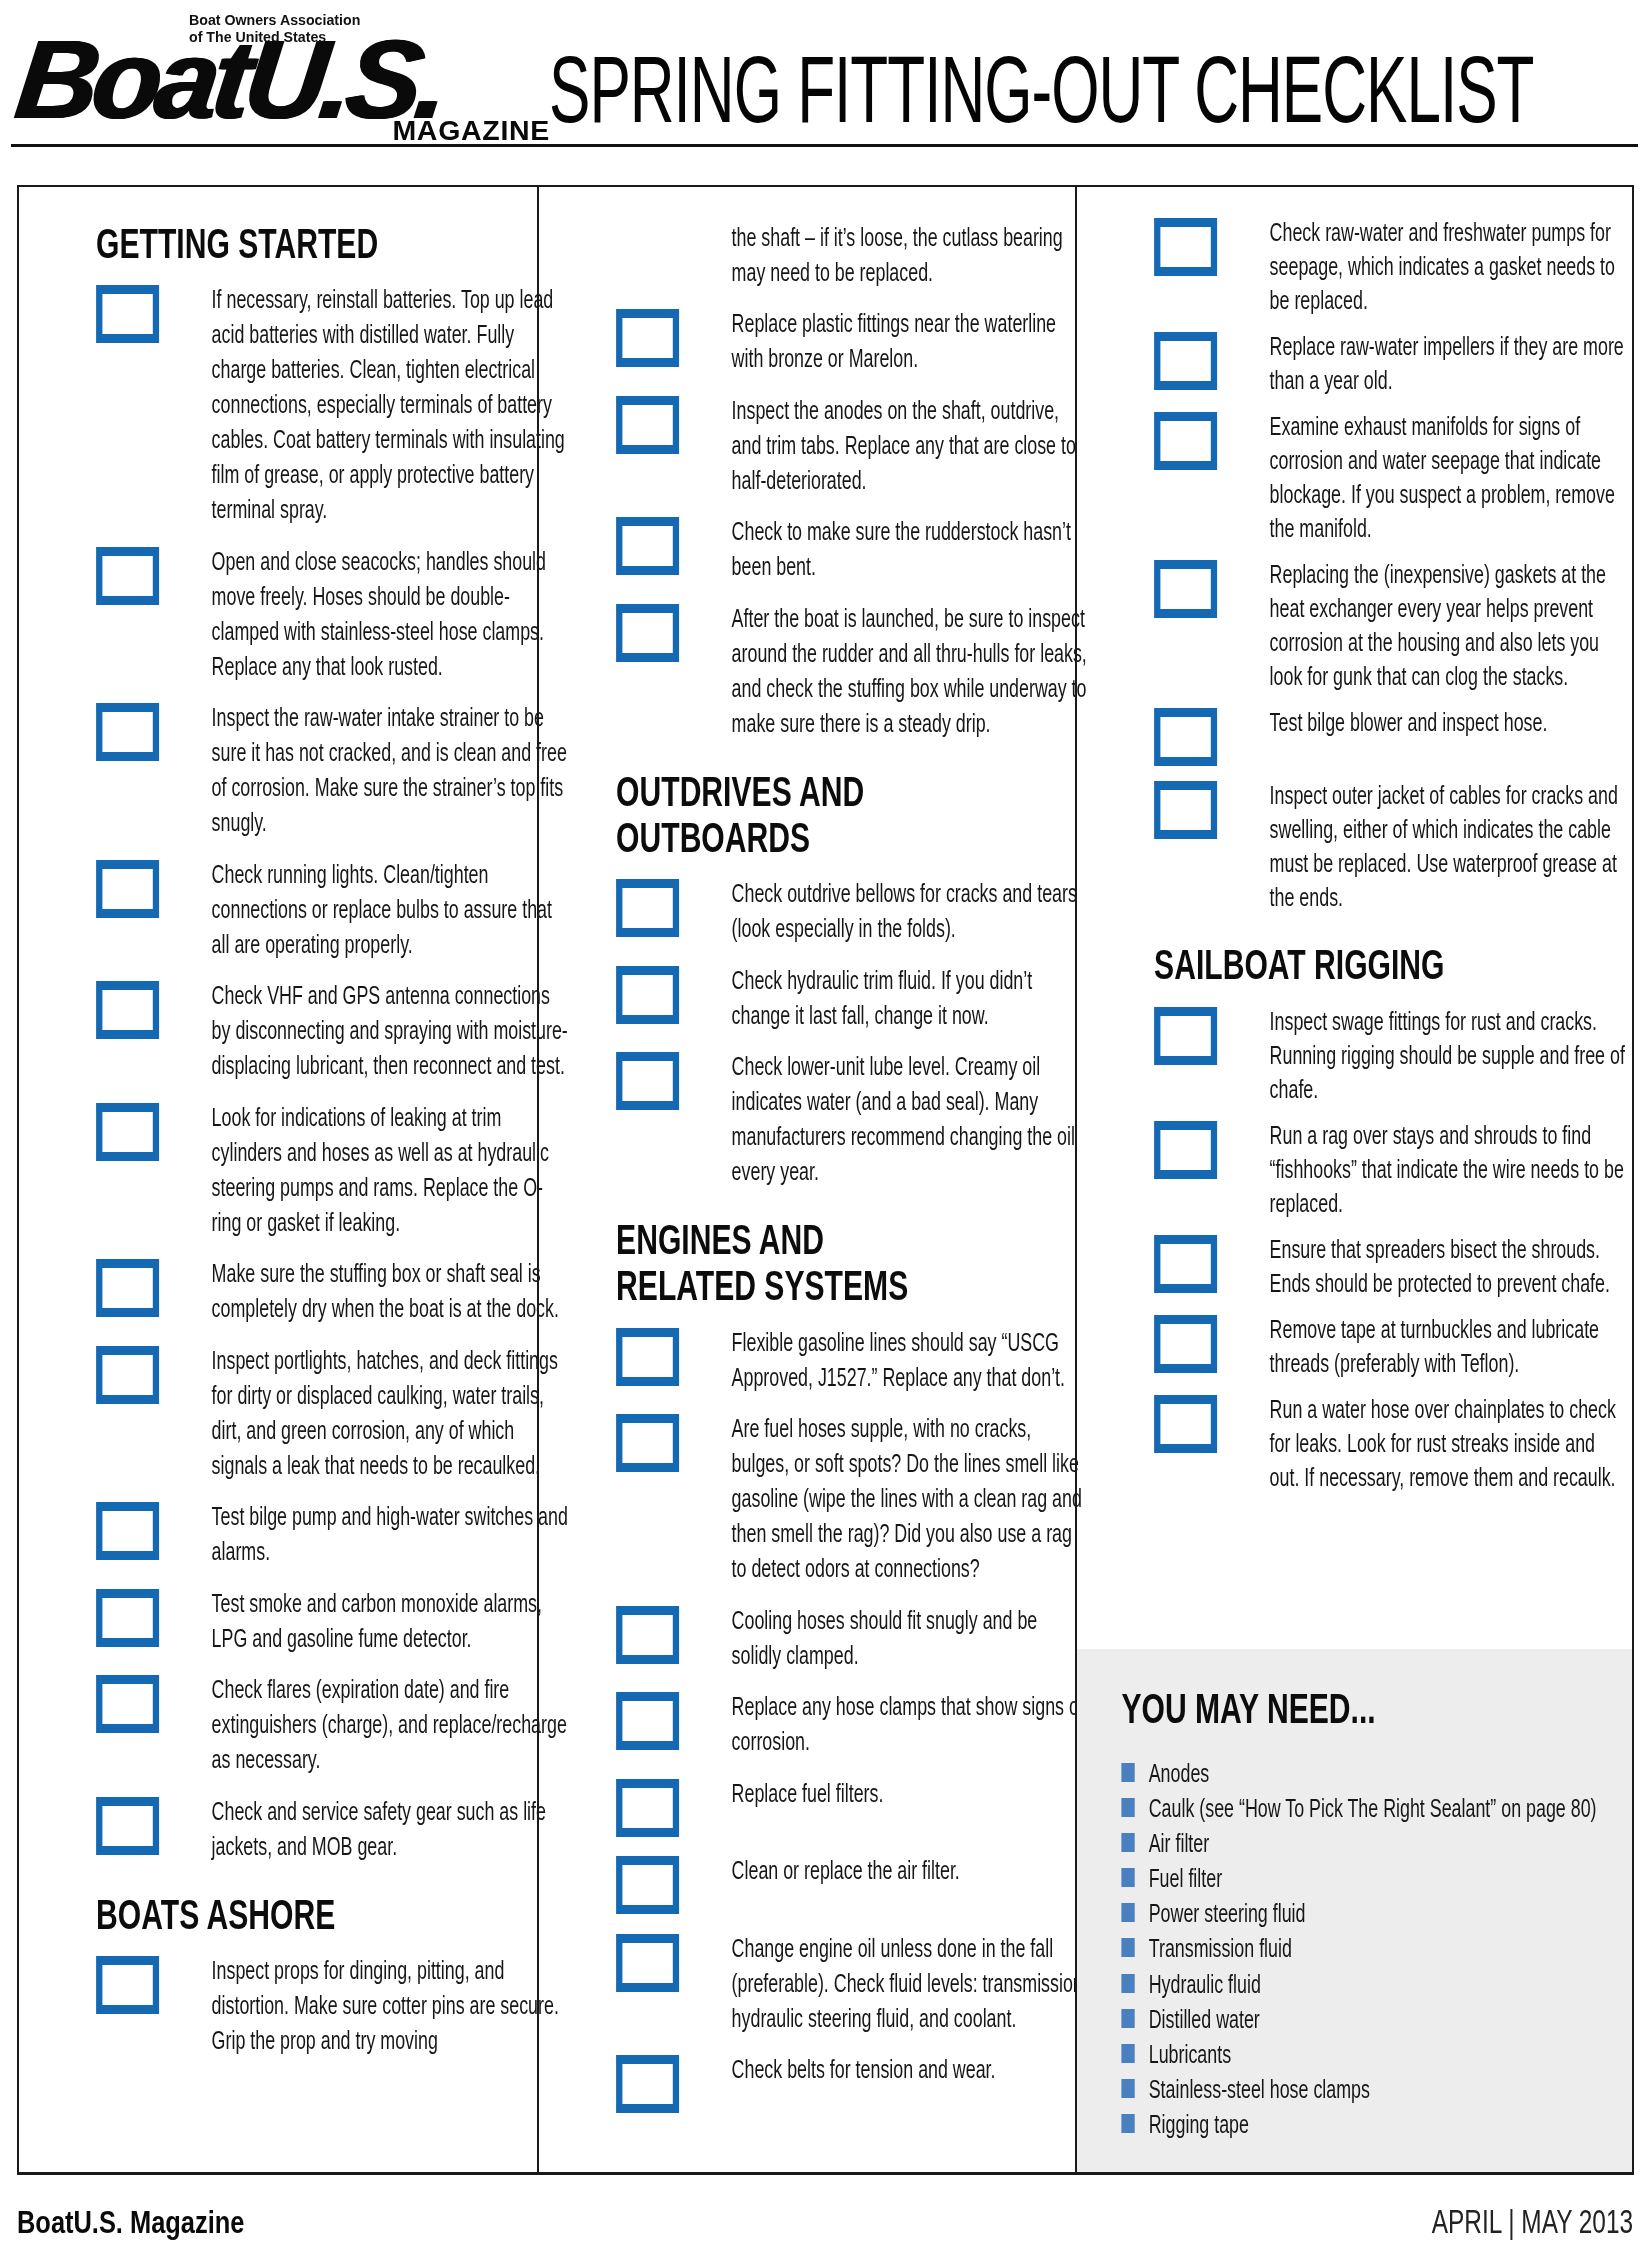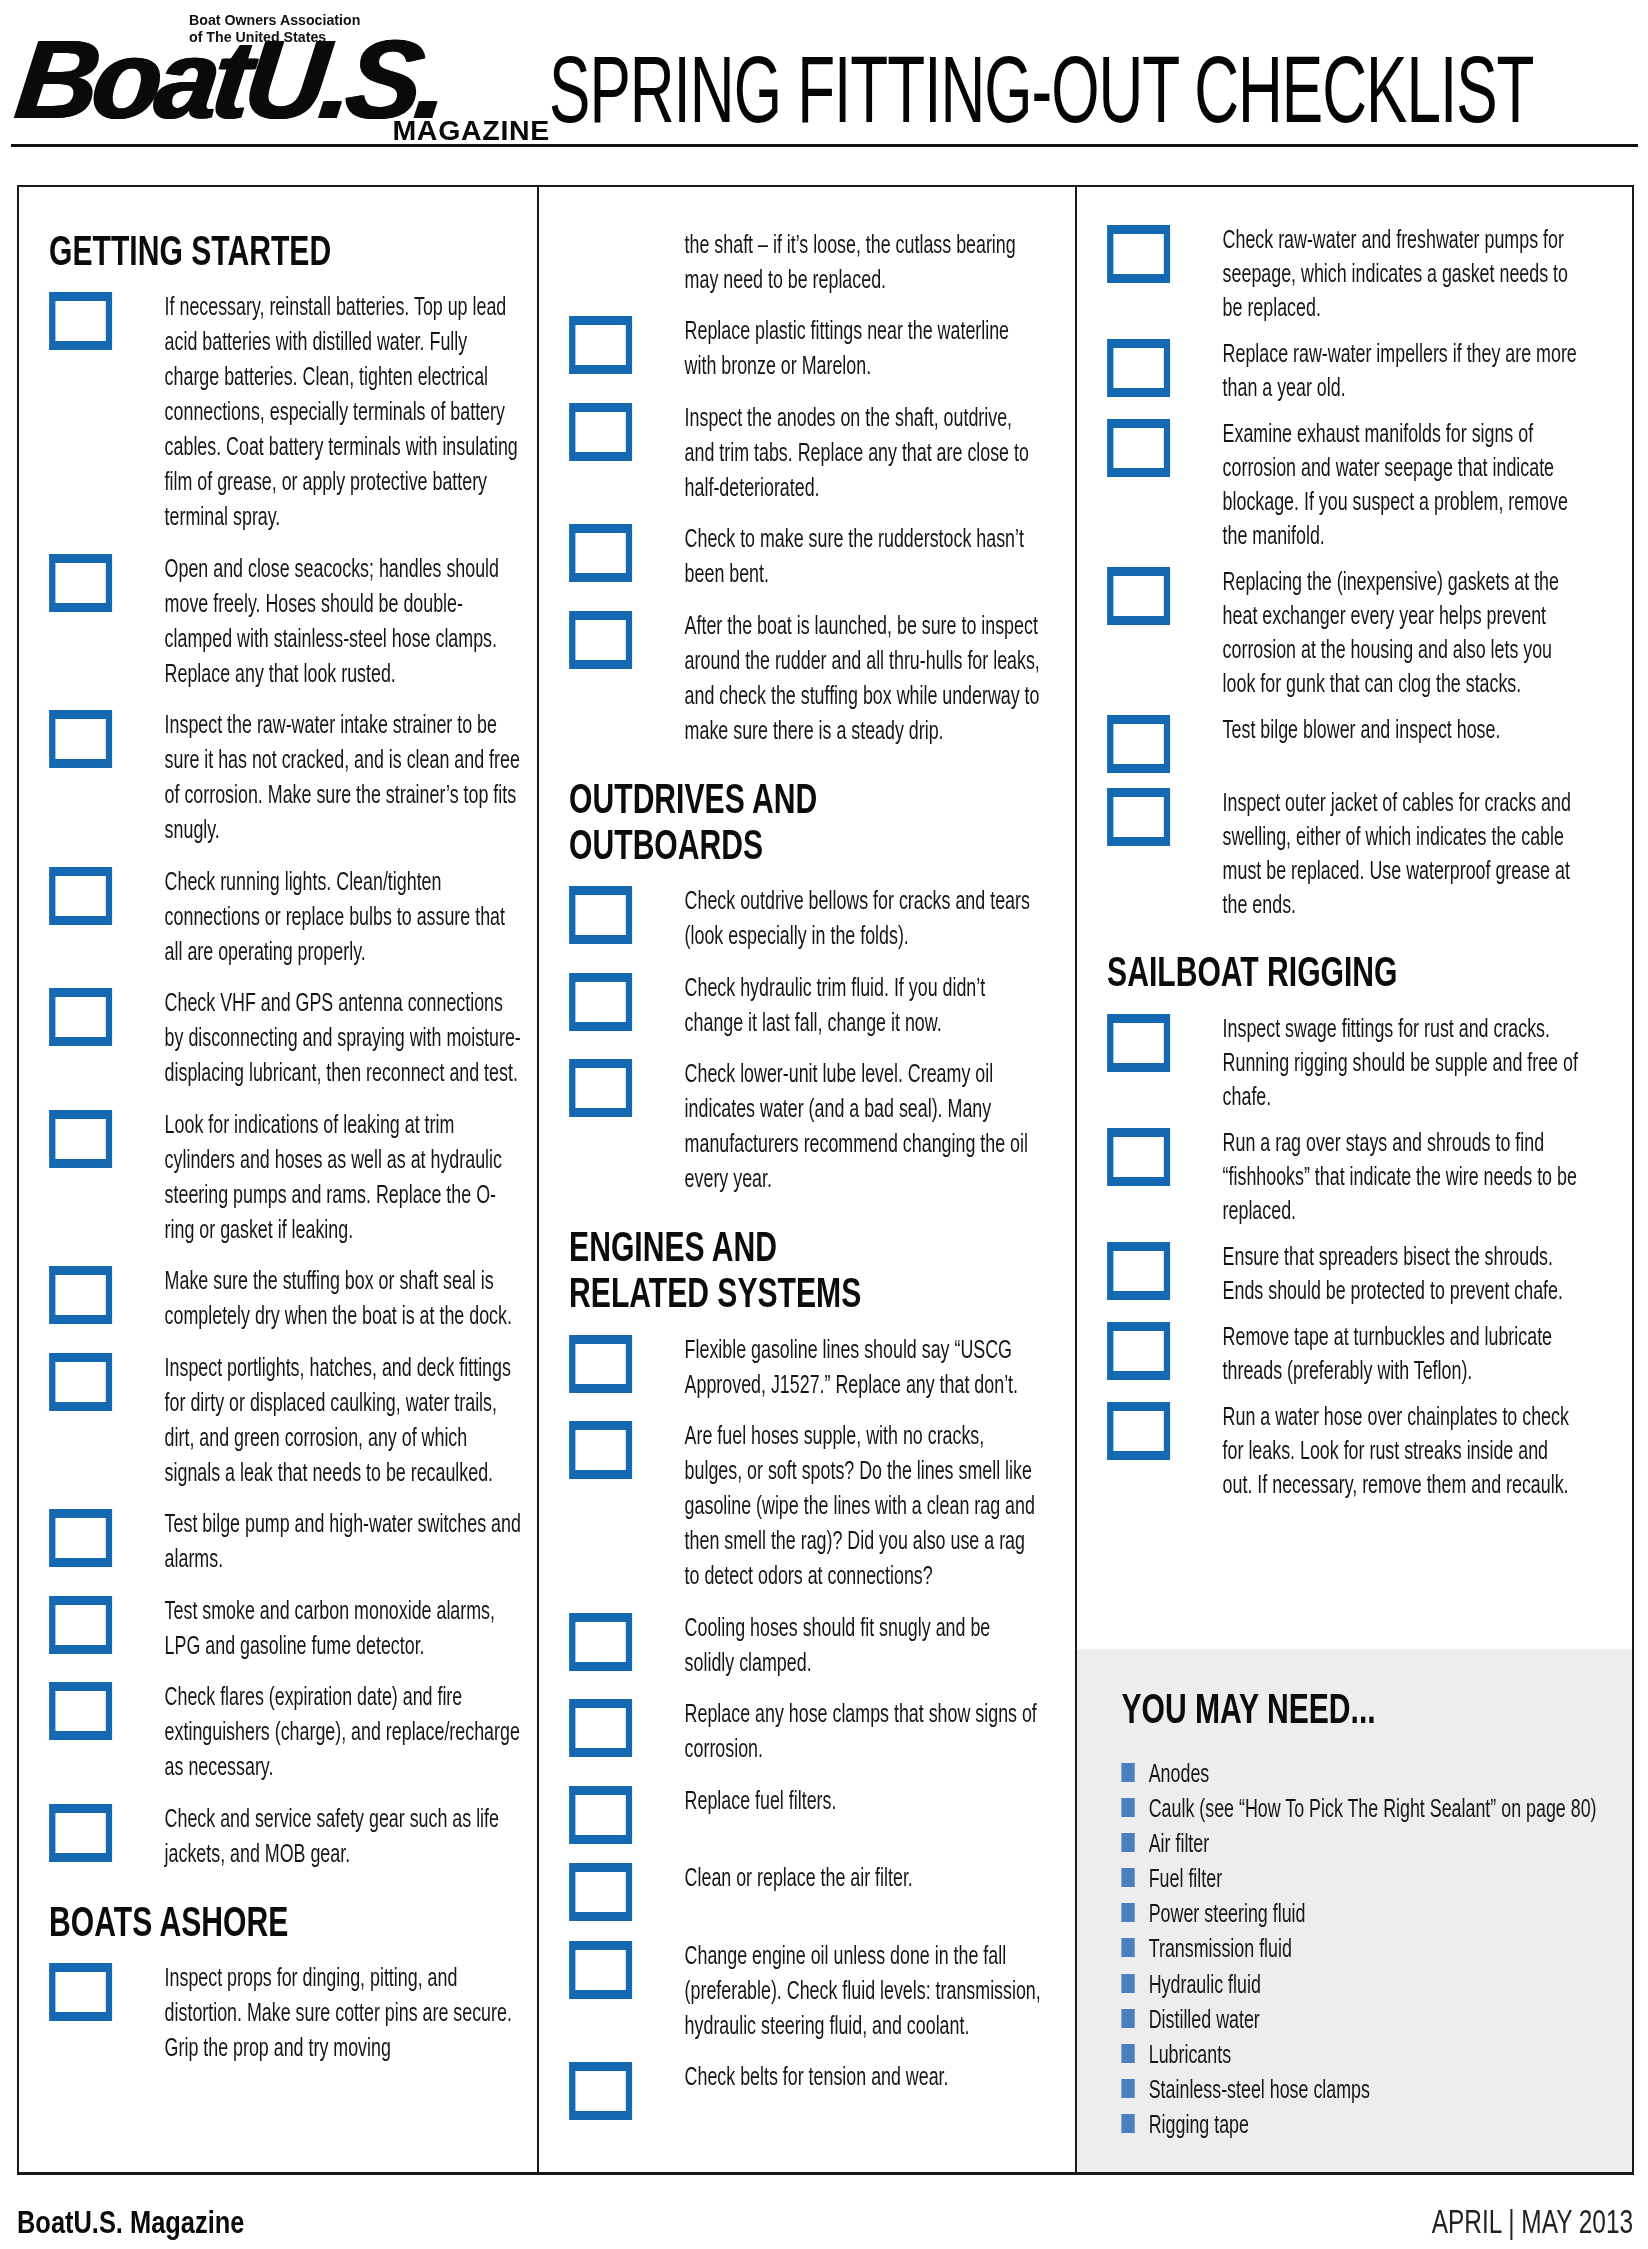--- a/index.html
+++ b/index.html
@@ -38,21 +38,21 @@
   }
   .head-rule{position:absolute;left:10.5px;right:10.5px;top:144px;height:3px;background:#111;}
   
   .box{
     position:absolute;left:16.5px;top:185px;width:1613px;height:1985px;
     border:2.2px solid #1a1a1a;border-bottom-width:3.7px;overflow:hidden;
   }
   .divider{position:absolute;top:0;bottom:0;width:2.2px;background:#1a1a1a;}
   .d1{left:518px;}
   .d2{left:1056px;}
-  .col{position:absolute;top:8px;bottom:0;overflow:hidden;}
+  .col{position:absolute;top:1px;bottom:0;overflow:hidden;margin-left:47px;}
   .c0{left:0;width:518px;}
   .c1{left:520px;width:632px;}
   .c2{left:1058px;width:555px;}
   .colinner{
     width:742px;transform:scaleX(0.7);transform-origin:0 0;
     padding:27px 0 0 43px;
   }
   .sec{
     font-size:43px;line-height:46px;font-weight:bold;letter-spacing:0;
     color:#0c0c0c;margin:27px 0 16.5px;white-space:pre-line;

